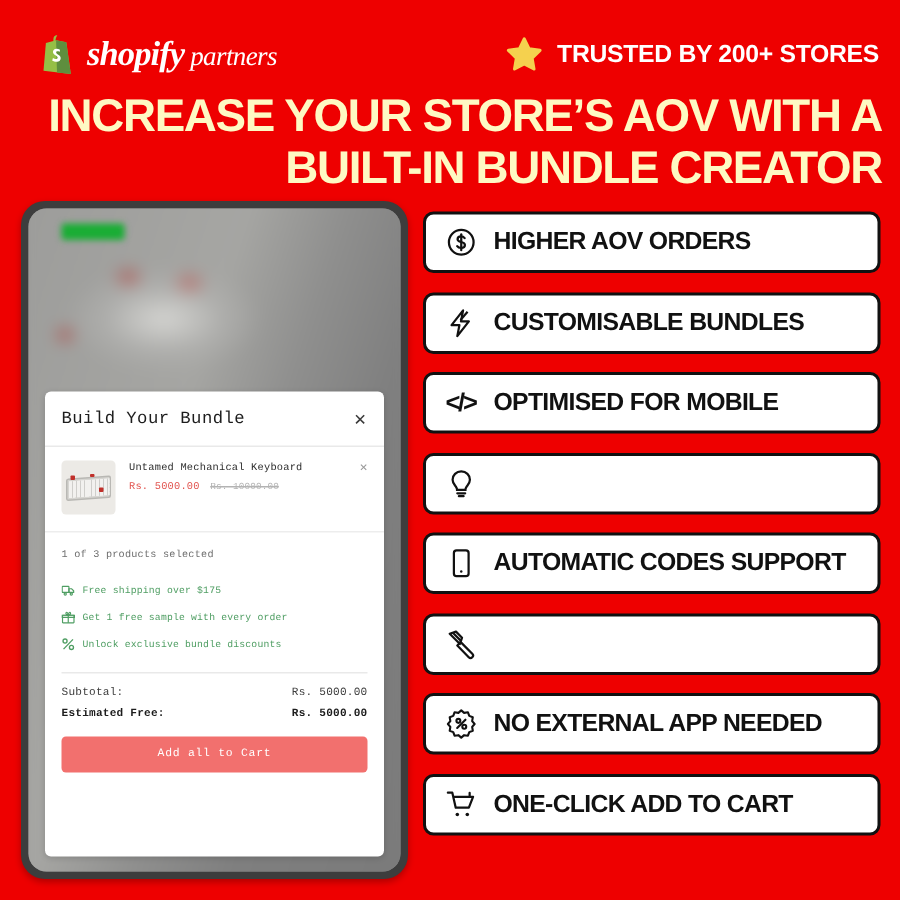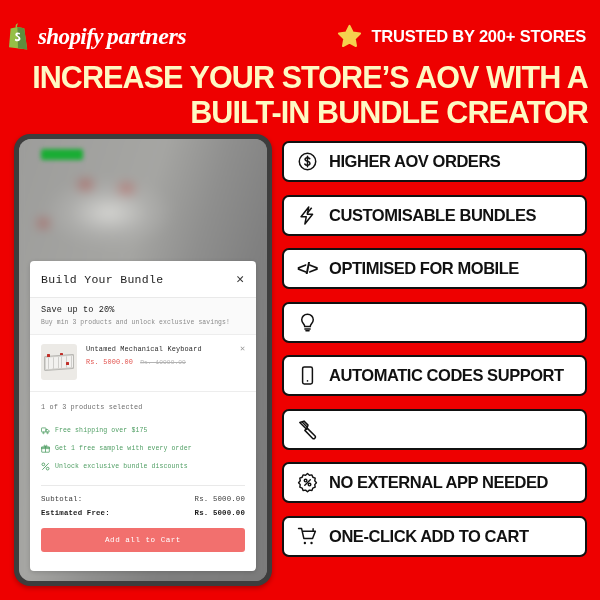--- a/index.html
+++ b/index.html
@@ -6,32 +6,32 @@
   html,body { width:600px; height:600px; }
   body {
     background:#ee0000;
     font-family:"Liberation Sans", sans-serif;
     overflow:hidden;
     position:relative;
   }
 
   
   .topbar {
-    position:absolute; top:18px; left:8px; right:14px; height:36px;
+    position:absolute; top:18px; left:28px; right:14px; height:36px;
     display:flex; align-items:center; justify-content:space-between;
   }
   .brand { display:flex; align-items:center; gap:7px; }
   .bag-icon { width:23px; height:27px; display:block; }
   .brand-text { display:flex; align-items:baseline; gap:4px; color:#ffffff; }
   .brand-text .b1 {
     font-size:23px; font-weight:bold; font-style:italic;
     letter-spacing:-0.6px; font-family:"Liberation Serif", serif;
   }
   .brand-text .b2 {
-    font-size:24px; font-weight:bold; font-style:italic;
+    font-size:18px; font-weight:normal; font-style:italic;
     letter-spacing:-0.4px; font-family:"Liberation Serif", serif;
   }
   .trusted { display:flex; align-items:center; gap:9px; }
   .star-icon { width:25px; height:25px; display:block; }
   .trusted-label {
     color:#ffffff; font-size:16.5px; font-weight:bold;
     letter-spacing:-0.2px; white-space:nowrap;
   }
 
   
@@ -201,24 +201,20 @@
     <div class="photo"></div>
     <div class="badge-green"></div>
 
     <div class="bundle">
 
       <div class="bundle-head">
         <div class="bundle-title">Build Your Bundle</div>
         <div class="close-x">✕</div>
       </div>
 
-      <div class="promo">
-        <div class="promo-title">Save up to 20%</div>
-        <div class="promo-sub">Buy min 3 products and unlock exclusive savings!</div>
-      </div>
 
       <div class="product-row">
         <div class="thumb">
           <div class="kb-body"></div>
           <div class="kb-keys"></div>
           <div class="kb-dot d1"></div>
           <div class="kb-dot d2"></div>
           <div class="kb-dot d3"></div>
         </div>
         <div class="prod-info">

